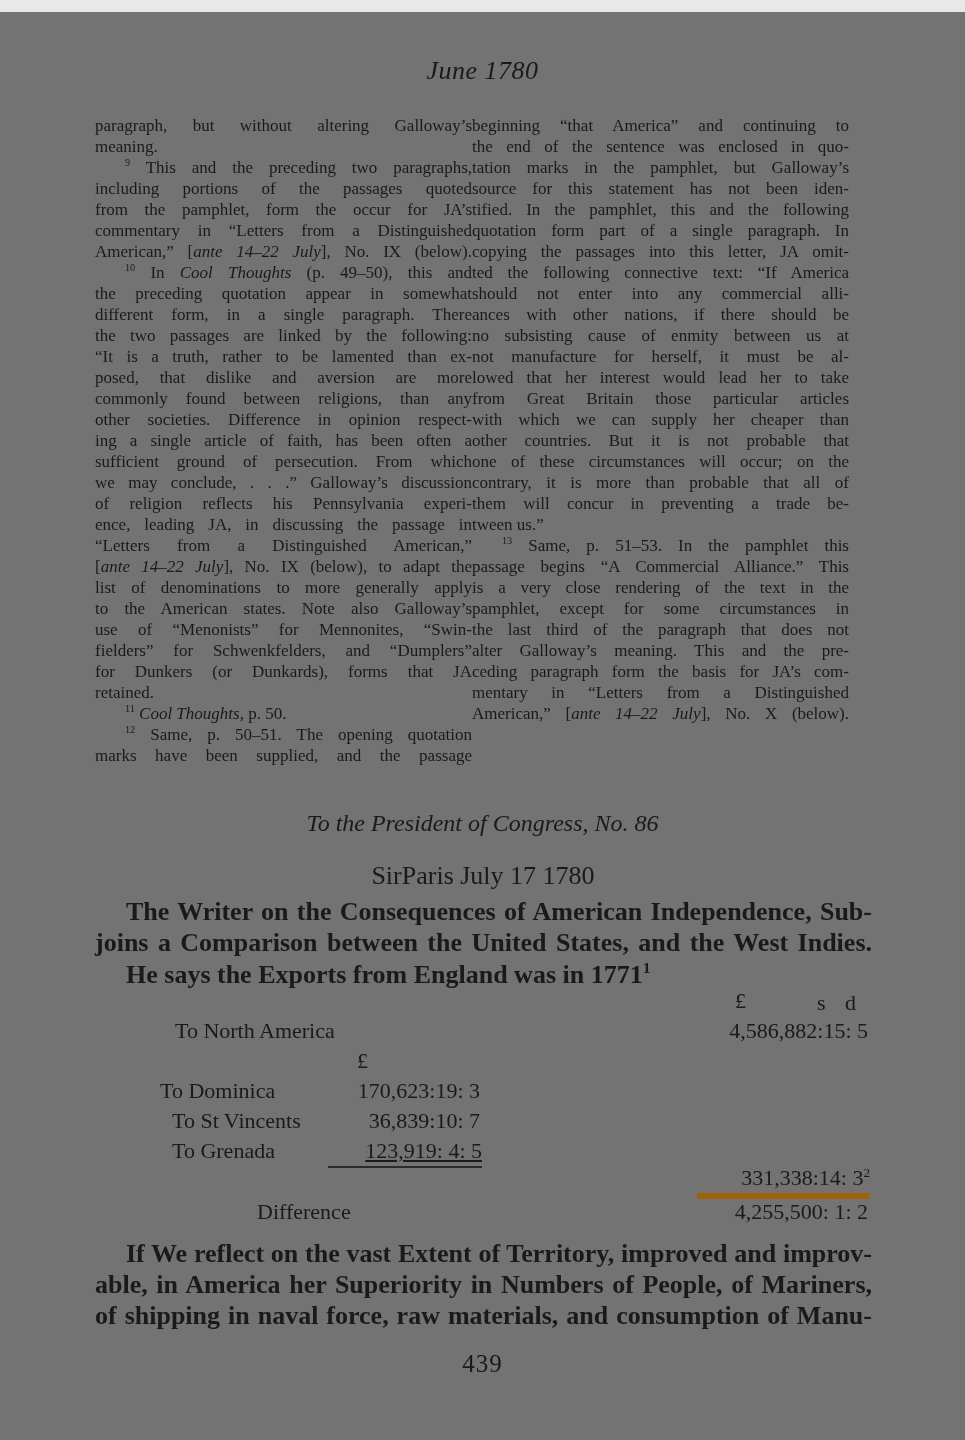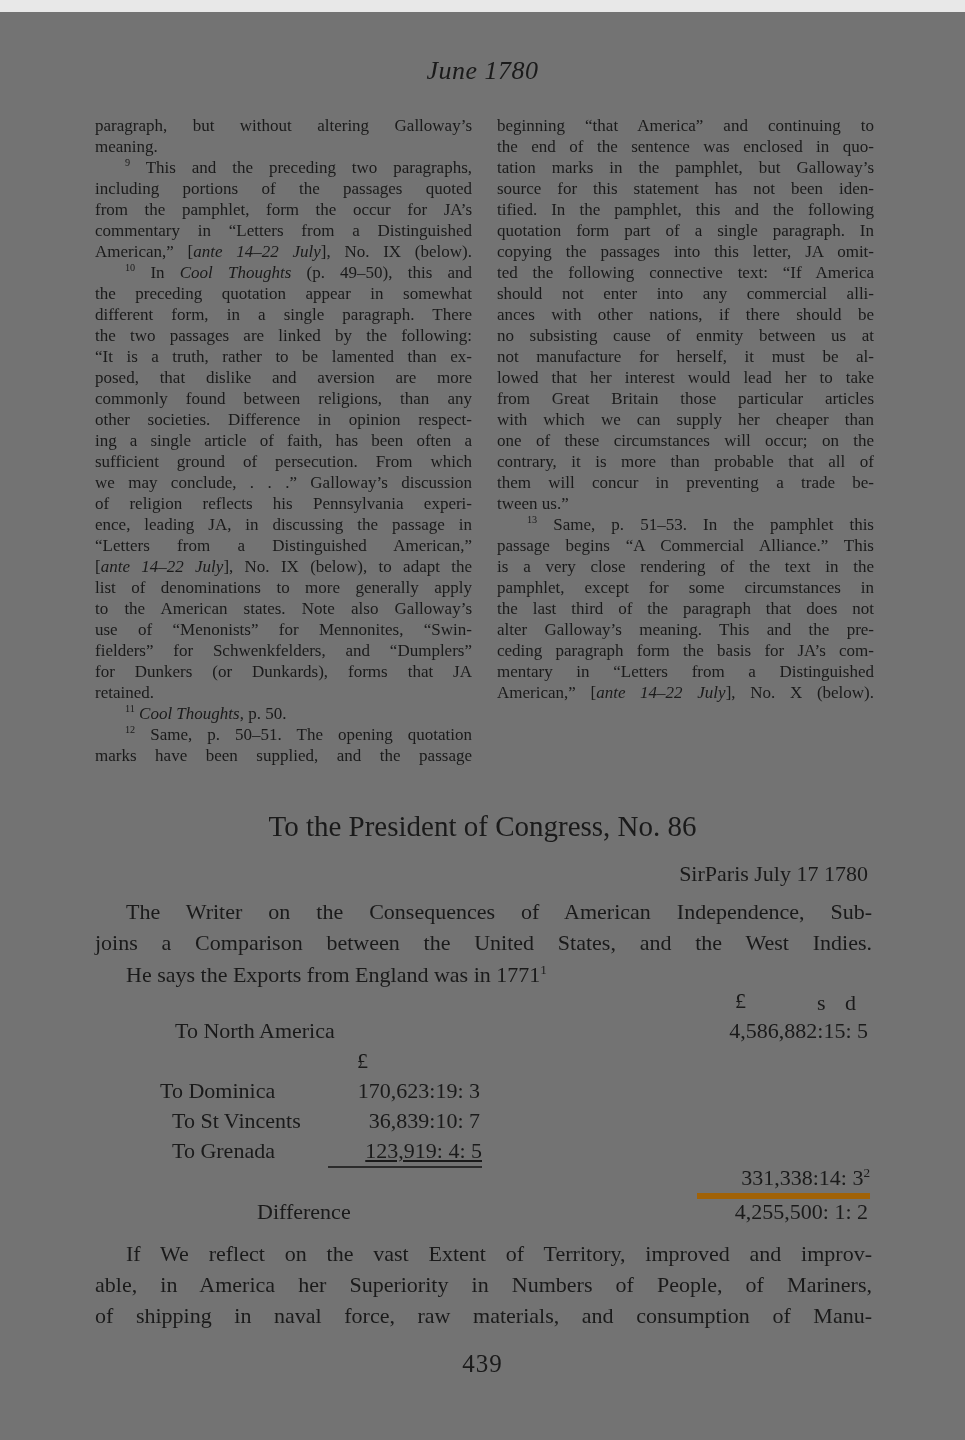--- a/index.html
+++ b/index.html
@@ -12,38 +12,38 @@
   .it{font-style:italic;}
   sup{font-size:60%;vertical-align:super;line-height:0;}
 
   .running-head{
     position:absolute;top:44px;left:0;width:100%;
     text-align:center;font-style:italic;font-size:26px;letter-spacing:.5px;
   }
 
   .columns{
     position:absolute;top:103px;left:95px;width:779px;
-    display:flex;gap:25px;
+    display:flex;
   }
   .col{width:377px;font-size:17px;line-height:21px;}
   .ln{text-align:justify;text-align-last:justify;}
   .ln.last{text-align-last:left;}
   .col .ind{text-indent:30px;}
 
   .letter-title{
     position:absolute;top:798px;left:0;width:100%;
-    text-align:center;font-size:29px;
+    text-align:center;font-size:24px;font-style:italic;
   }
   .sal-row{
     position:absolute;top:849px;left:98px;width:770px;
-    display:flex;justify-content:flex-end;font-size:22px;
+    display:flex;justify-content:center;font-size:26px;
   }
   .letter-para{
     position:absolute;left:95px;width:777px;
-    font-size:22px;line-height:31px;
+    font-size:26px;line-height:31px;font-weight:bold;
   }
   .letter-para .ind{text-indent:31px;}
   .p1{top:884px;}
   .p2{top:947px;}
   .closing{top:1226px;}
 
   .money-table{position:absolute;top:975px;left:0;width:965px;height:252px;font-size:22px;}
   .money-table .cell{position:absolute;white-space:nowrap;}
   .th-pound{left:735px;top:1px;}
   .th-s{left:817px;top:3px;}
@@ -116,20 +116,21 @@
         <div class="ln"><span>quotation form part of a single paragraph. In</span></div>
         <div class="ln"><span>copying the passages into this letter, JA omit-</span></div>
         <div class="ln"><span>ted the following connective text: “If America</span></div>
         <div class="ln"><span>should not enter into any commercial alli-</span></div>
         <div class="ln"><span>ances with other nations, if there should be</span></div>
         <div class="ln"><span>no subsisting cause of enmity between us at</span></div>
         <div class="ln"><span>not manufacture for herself, it must be al-</span></div>
         <div class="ln"><span>lowed that her interest would lead her to take</span></div>
         <div class="ln"><span>from Great Britain those particular articles</span></div>
         <div class="ln"><span>with which we can supply her cheaper than</span></div>
+        <div class="ln"><span>other countries. But it is not probable that</span></div>
         <div class="ln"><span>one of these circumstances will occur; on the</span></div>
         <div class="ln"><span>contrary, it is more than probable that all of</span></div>
         <div class="ln"><span>them will concur in preventing a trade be-</span></div>
         <div class="ln last"><span>tween us.”</span></div>
         <div class="ln ind"><sup>13</sup><span> Same, p. 51–53. In the pamphlet this</span></div>
         <div class="ln"><span>passage begins “A Commercial Alliance.” This</span></div>
         <div class="ln"><span>is a very close rendering of the text in the</span></div>
         <div class="ln"><span>pamphlet, except for some circumstances in</span></div>
         <div class="ln"><span>the last third of the paragraph that does not</span></div>
         <div class="ln"><span>alter Galloway’s meaning. This and the pre-</span></div>

